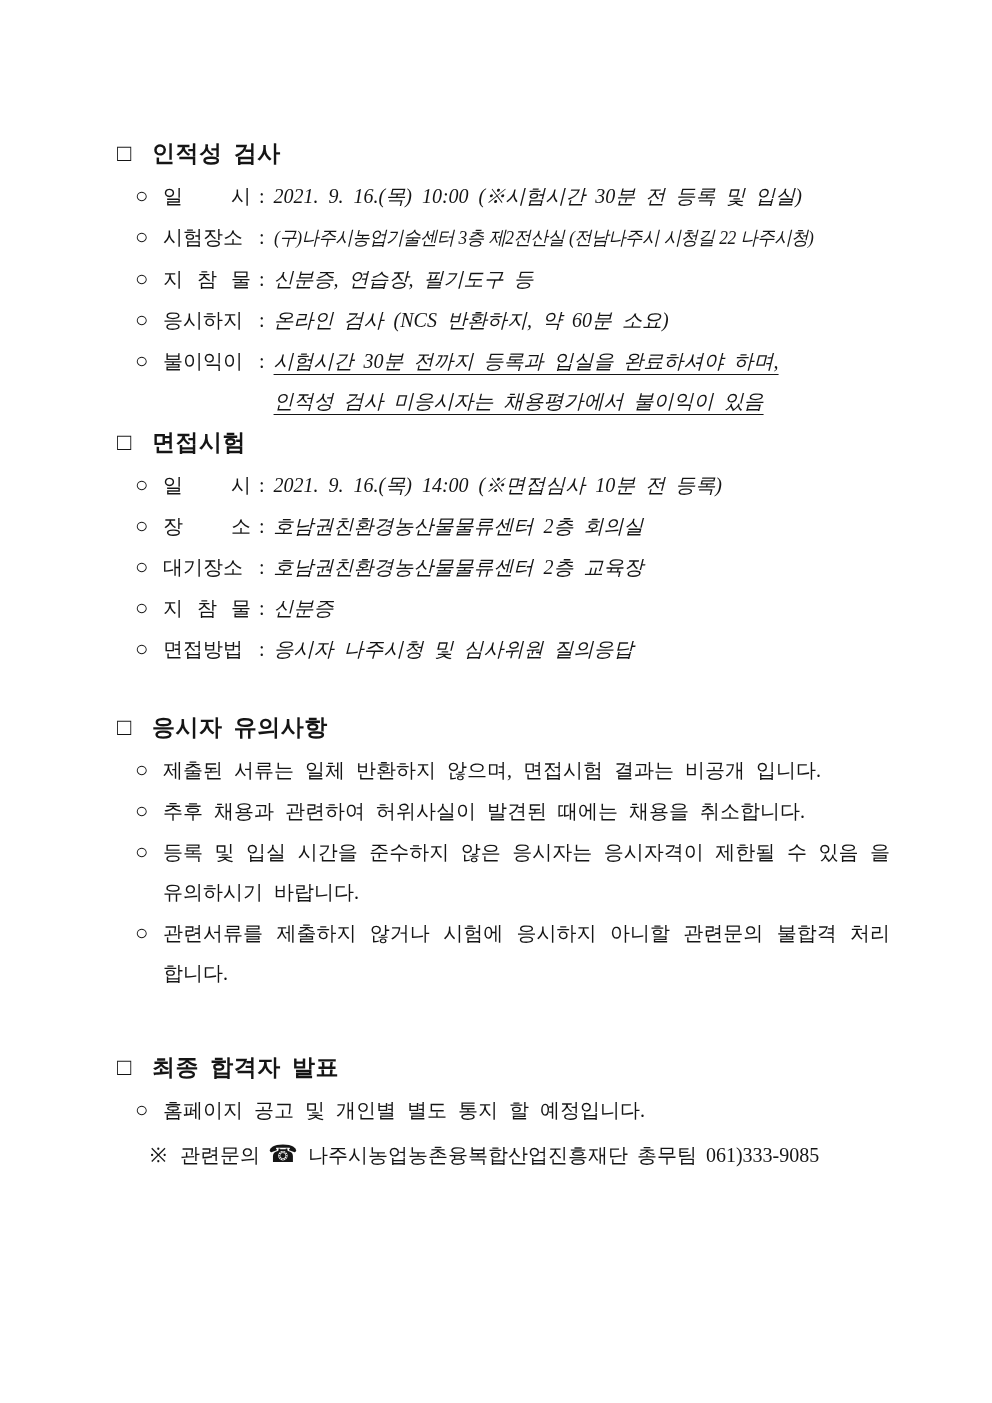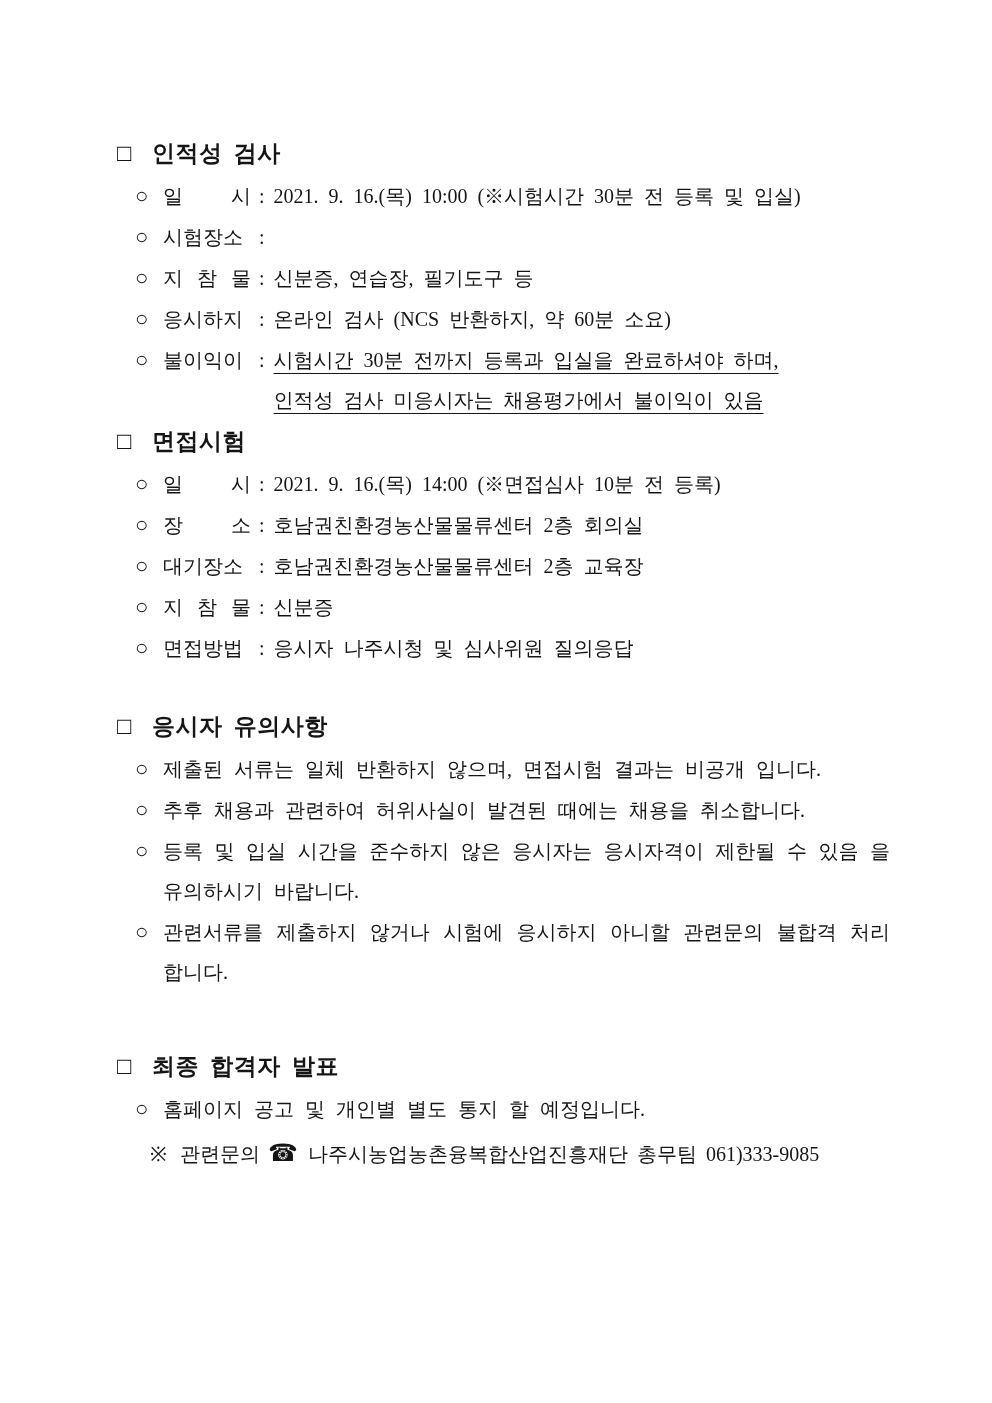--- a/index.html
+++ b/index.html
@@ -62,20 +62,21 @@
     text-align: justify;
     text-align-last: justify;
   }
   .colon {
     flex: none;
     padding: 0 9px 0 8px;
   }
   .fvalue {
     flex: 1;
     word-spacing: 5px;
+    font-style: italic;
   }
   .tight {
     white-space: nowrap;
     letter-spacing: -0.6px;
     word-spacing: 1px;
     font-size: 19px;
     transform: scaleX(0.92);
     transform-origin: left center;
   }
   .uline {
@@ -129,20 +130,21 @@
       <div class="row">
         <span class="circ-marker">○</span>
         <span class="flabel">일 시</span>
         <span class="colon">:</span>
         <div class="fvalue">2021. 9. 16.(목) 10:00 (※시험시간 30분 전 등록 및 입실)</div>
       </div>
       <div class="row">
         <span class="circ-marker">○</span>
         <span class="flabel">시험장소</span>
         <span class="colon">:</span>
+        <div class="fvalue"><span class="tight" style="display:inline-block">(구)나주시농업기술센터 3층 제2전산실 (전남나주시 시청길 22 나주시청)</span></div>
       </div>
       <div class="row">
         <span class="circ-marker">○</span>
         <span class="flabel">지 참 물</span>
         <span class="colon">:</span>
         <div class="fvalue">신분증, 연습장, 필기도구 등</div>
       </div>
       <div class="row">
         <span class="circ-marker">○</span>
         <span class="flabel">응시하지</span>

